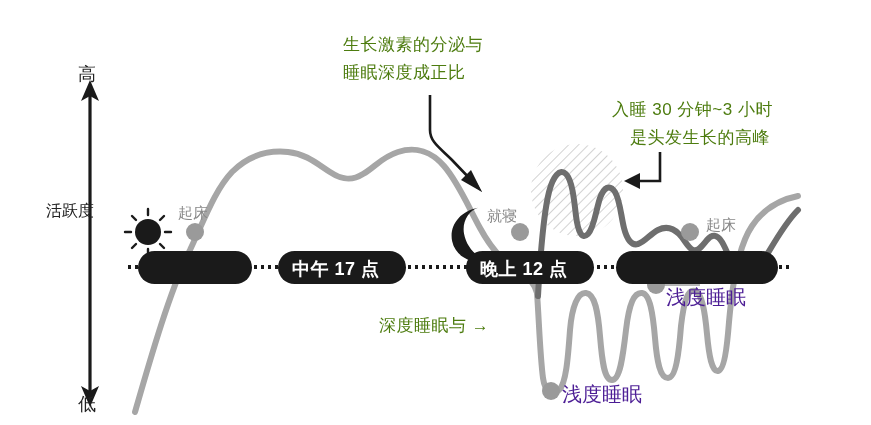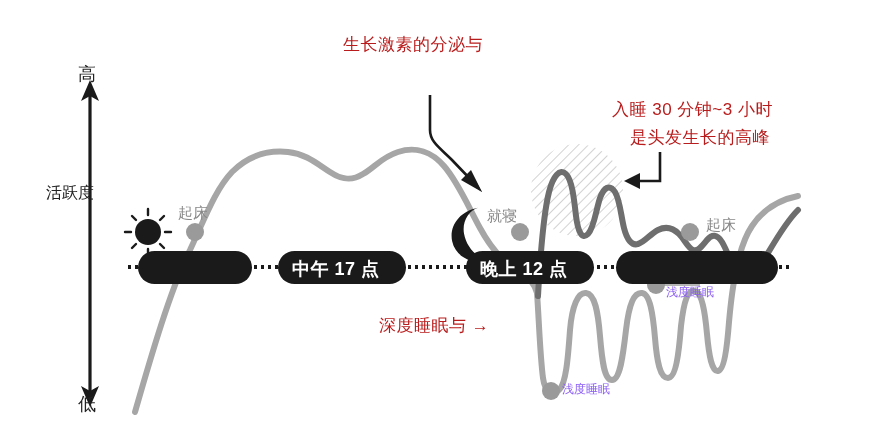--- a/index.html
+++ b/index.html
@@ -27,21 +27,21 @@
     height: 425px;
   }
   .txt {
     position: absolute;
     color: #3a3a3a;
     white-space: pre;
     line-height: 1.35;
   }
   .ann {
     font-size: 17px;
-    color: #b91c1c;
+    color: #4d7c0f;
     letter-spacing: 0.5px;
   }
   .small-lab {
     font-size: 15px;
     color: #888888;
   }
   .axis-end {
     font-size: 18px;
     color: #222222;
   }
@@ -54,22 +54,22 @@
   }
   .pill-text {
     position: absolute;
     color: #ffffff;
     font-size: 18px;
     font-weight: bold;
     white-space: pre;
     letter-spacing: 0.5px;
   }
   .bot-lab {
-    font-size: 12px;
-    color: #8b5cf6;
+    font-size: 20px;
+    color: #4c1d95;
   }
 </style>
 </head>
 <body>
 
 <div id="stage">
 
   <svg class="layer" viewBox="0 0 871 425">
     <defs>
       <pattern id="hatchPat" width="7" height="7" patternTransform="rotate(45)" patternUnits="userSpaceOnUse">
@@ -187,23 +187,24 @@
       <rect x="278" y="251" width="128" height="33" rx="16.5" fill="#1a1a1a"></rect>
       <rect x="466" y="251" width="128" height="33" rx="16.5" fill="#1a1a1a"></rect>
       <rect x="616" y="251" width="162" height="33" rx="16.5" fill="#1a1a1a"></rect>
     </g>
   </svg>
 
   <div class="txt axis-end" style="left:78px; top:62px;">高</div>
 
   <div class="txt axis-end" style="left:78px; top:392px;">低</div>
 
-  <div class="txt vert-lab" style="left:46px; top:184px;">活跃度</div>
+  <div class="txt vert-lab" style="left:46px; top:202px;">活跃度</div>
 
   <div class="txt ann" style="left:343px; top:34px;">生长激素的分泌与</div>
+  <div class="txt ann" style="left:343px; top:62px;">睡眠深度成正比</div>
 
   <div class="txt ann" style="left:612px; top:99px;">入睡 30 分钟~3 小时</div>
   <div class="txt ann" style="left:379px; top:315px;">深度睡眠与 →</div>
 
   <div class="txt ann" style="left:630px; top:127px;">是头发生长的高峰</div>
 
   <div class="txt small-lab" style="left:178px; top:203px;">起床</div>
   <div class="txt small-lab" style="left:487px; top:206px;">就寝</div>
   <div class="txt small-lab" style="left:706px; top:215px;">起床</div>
 

